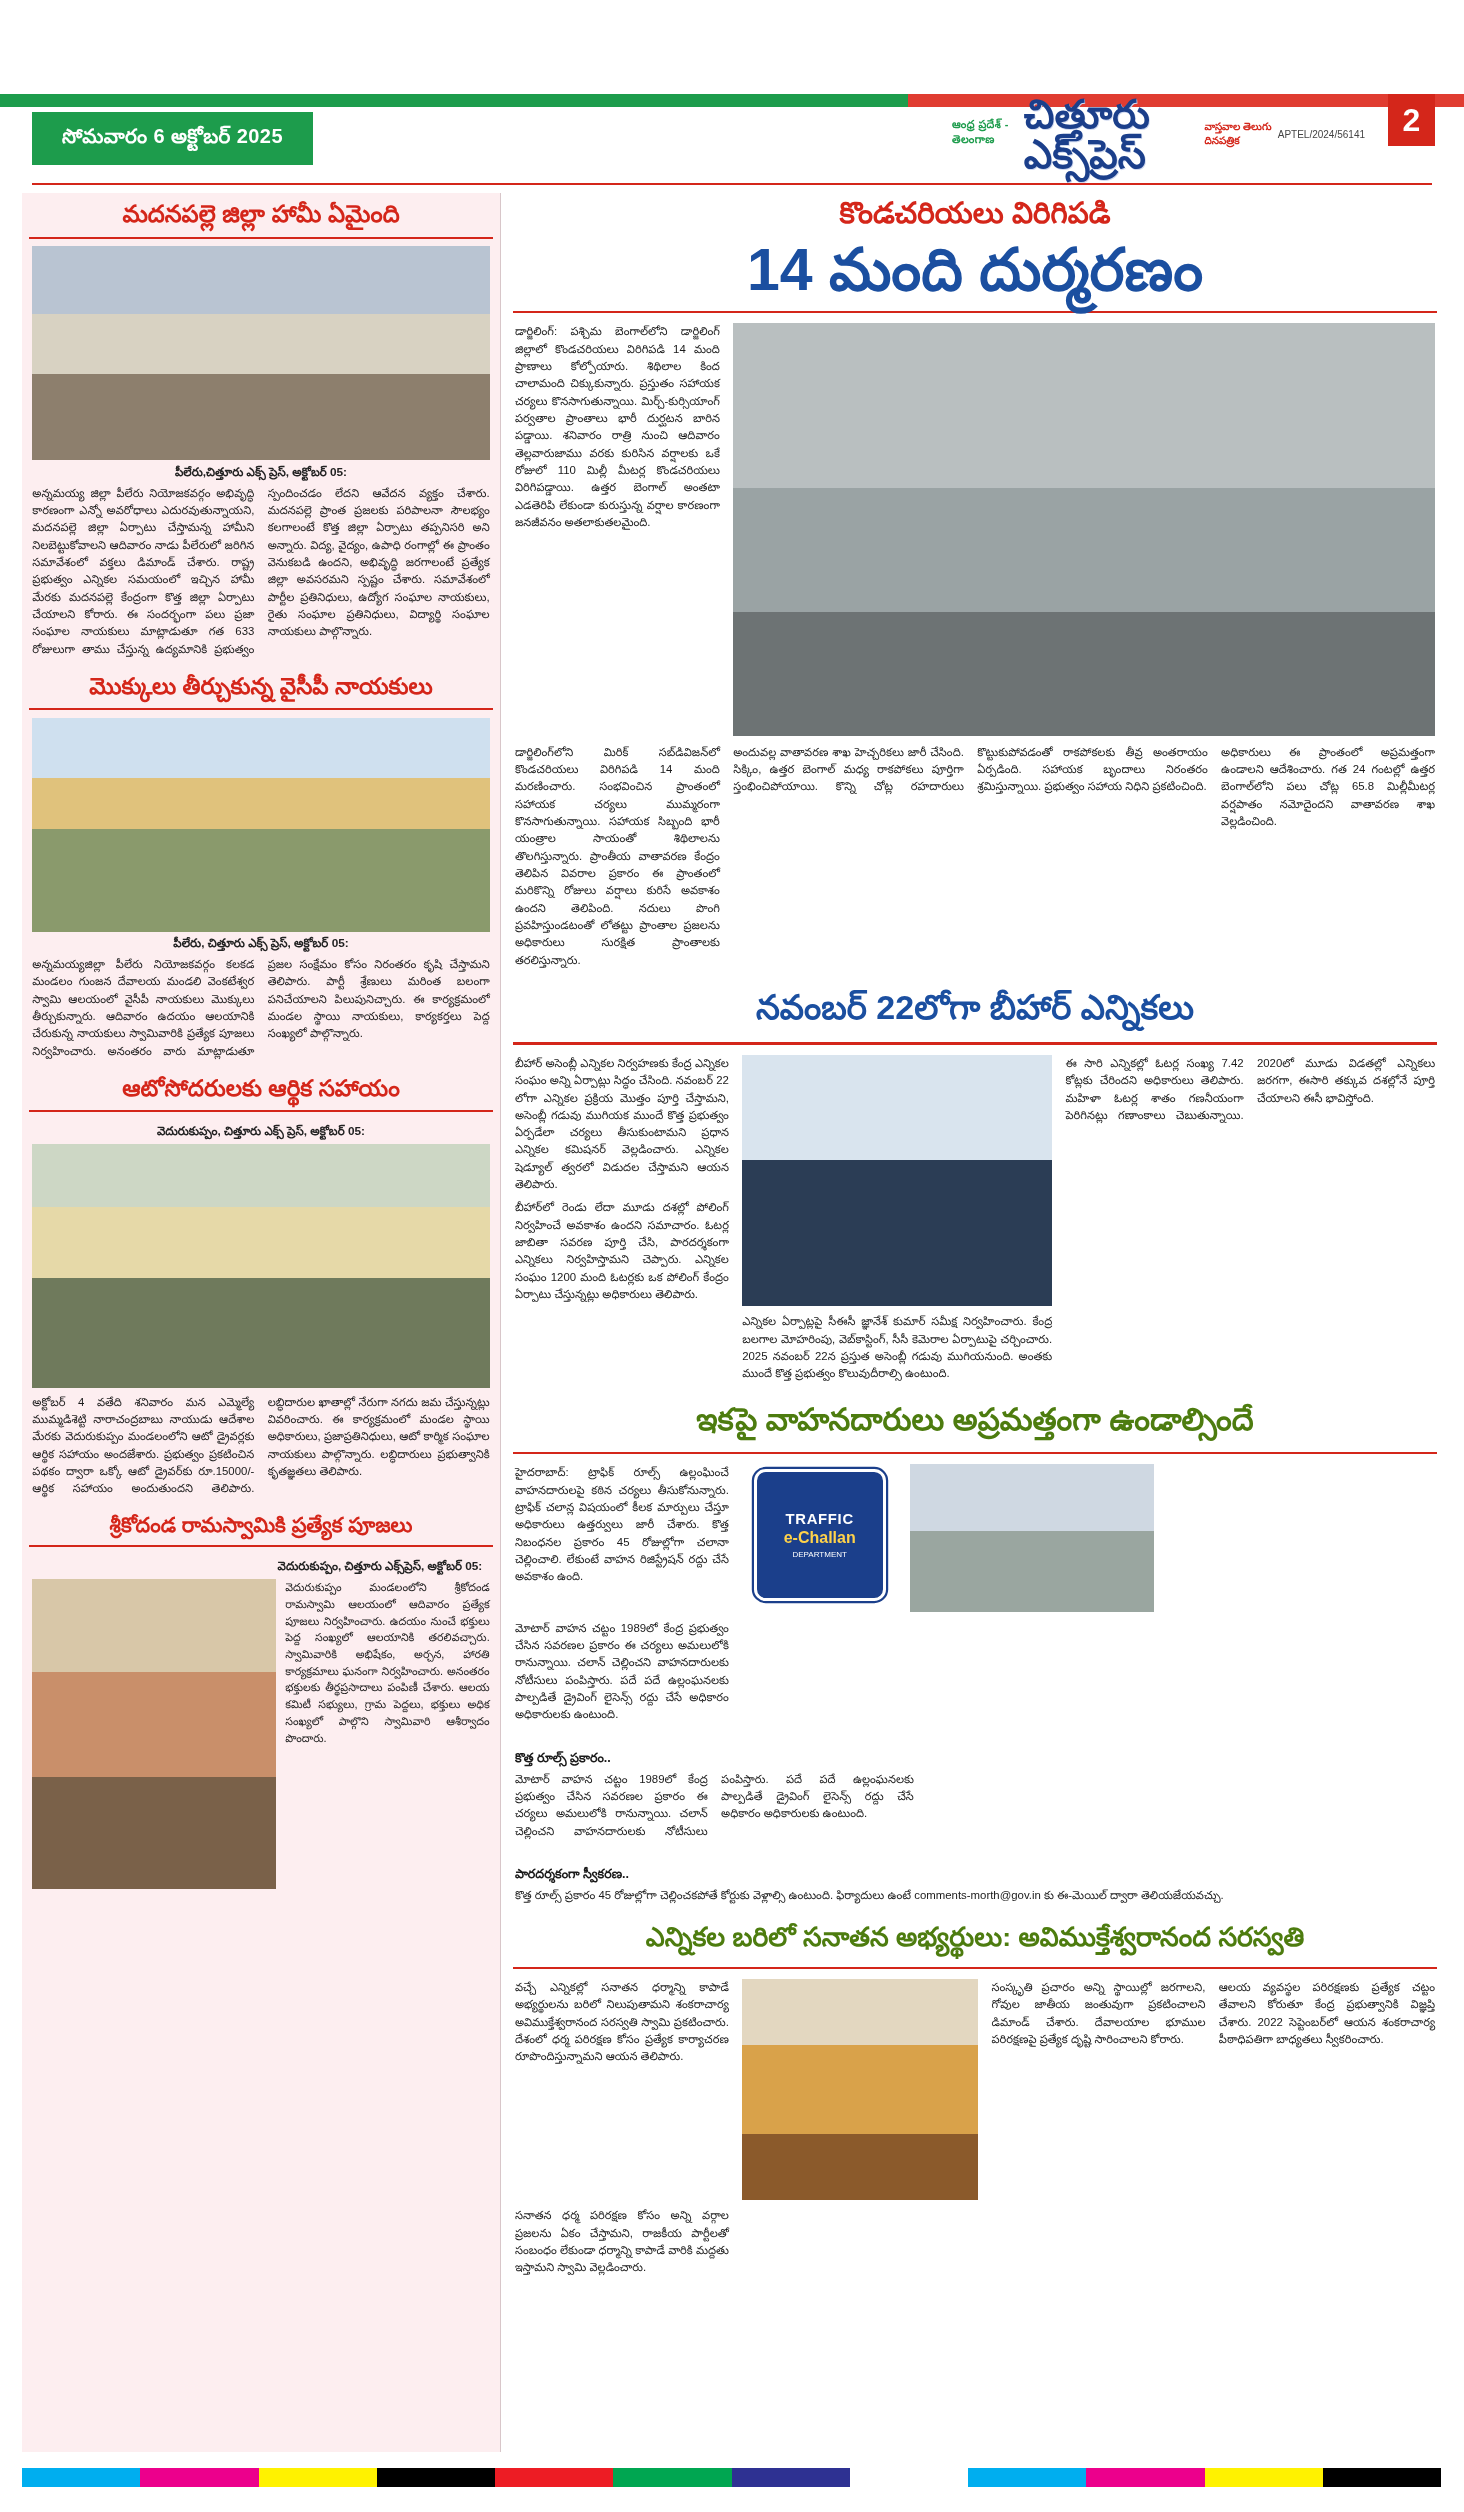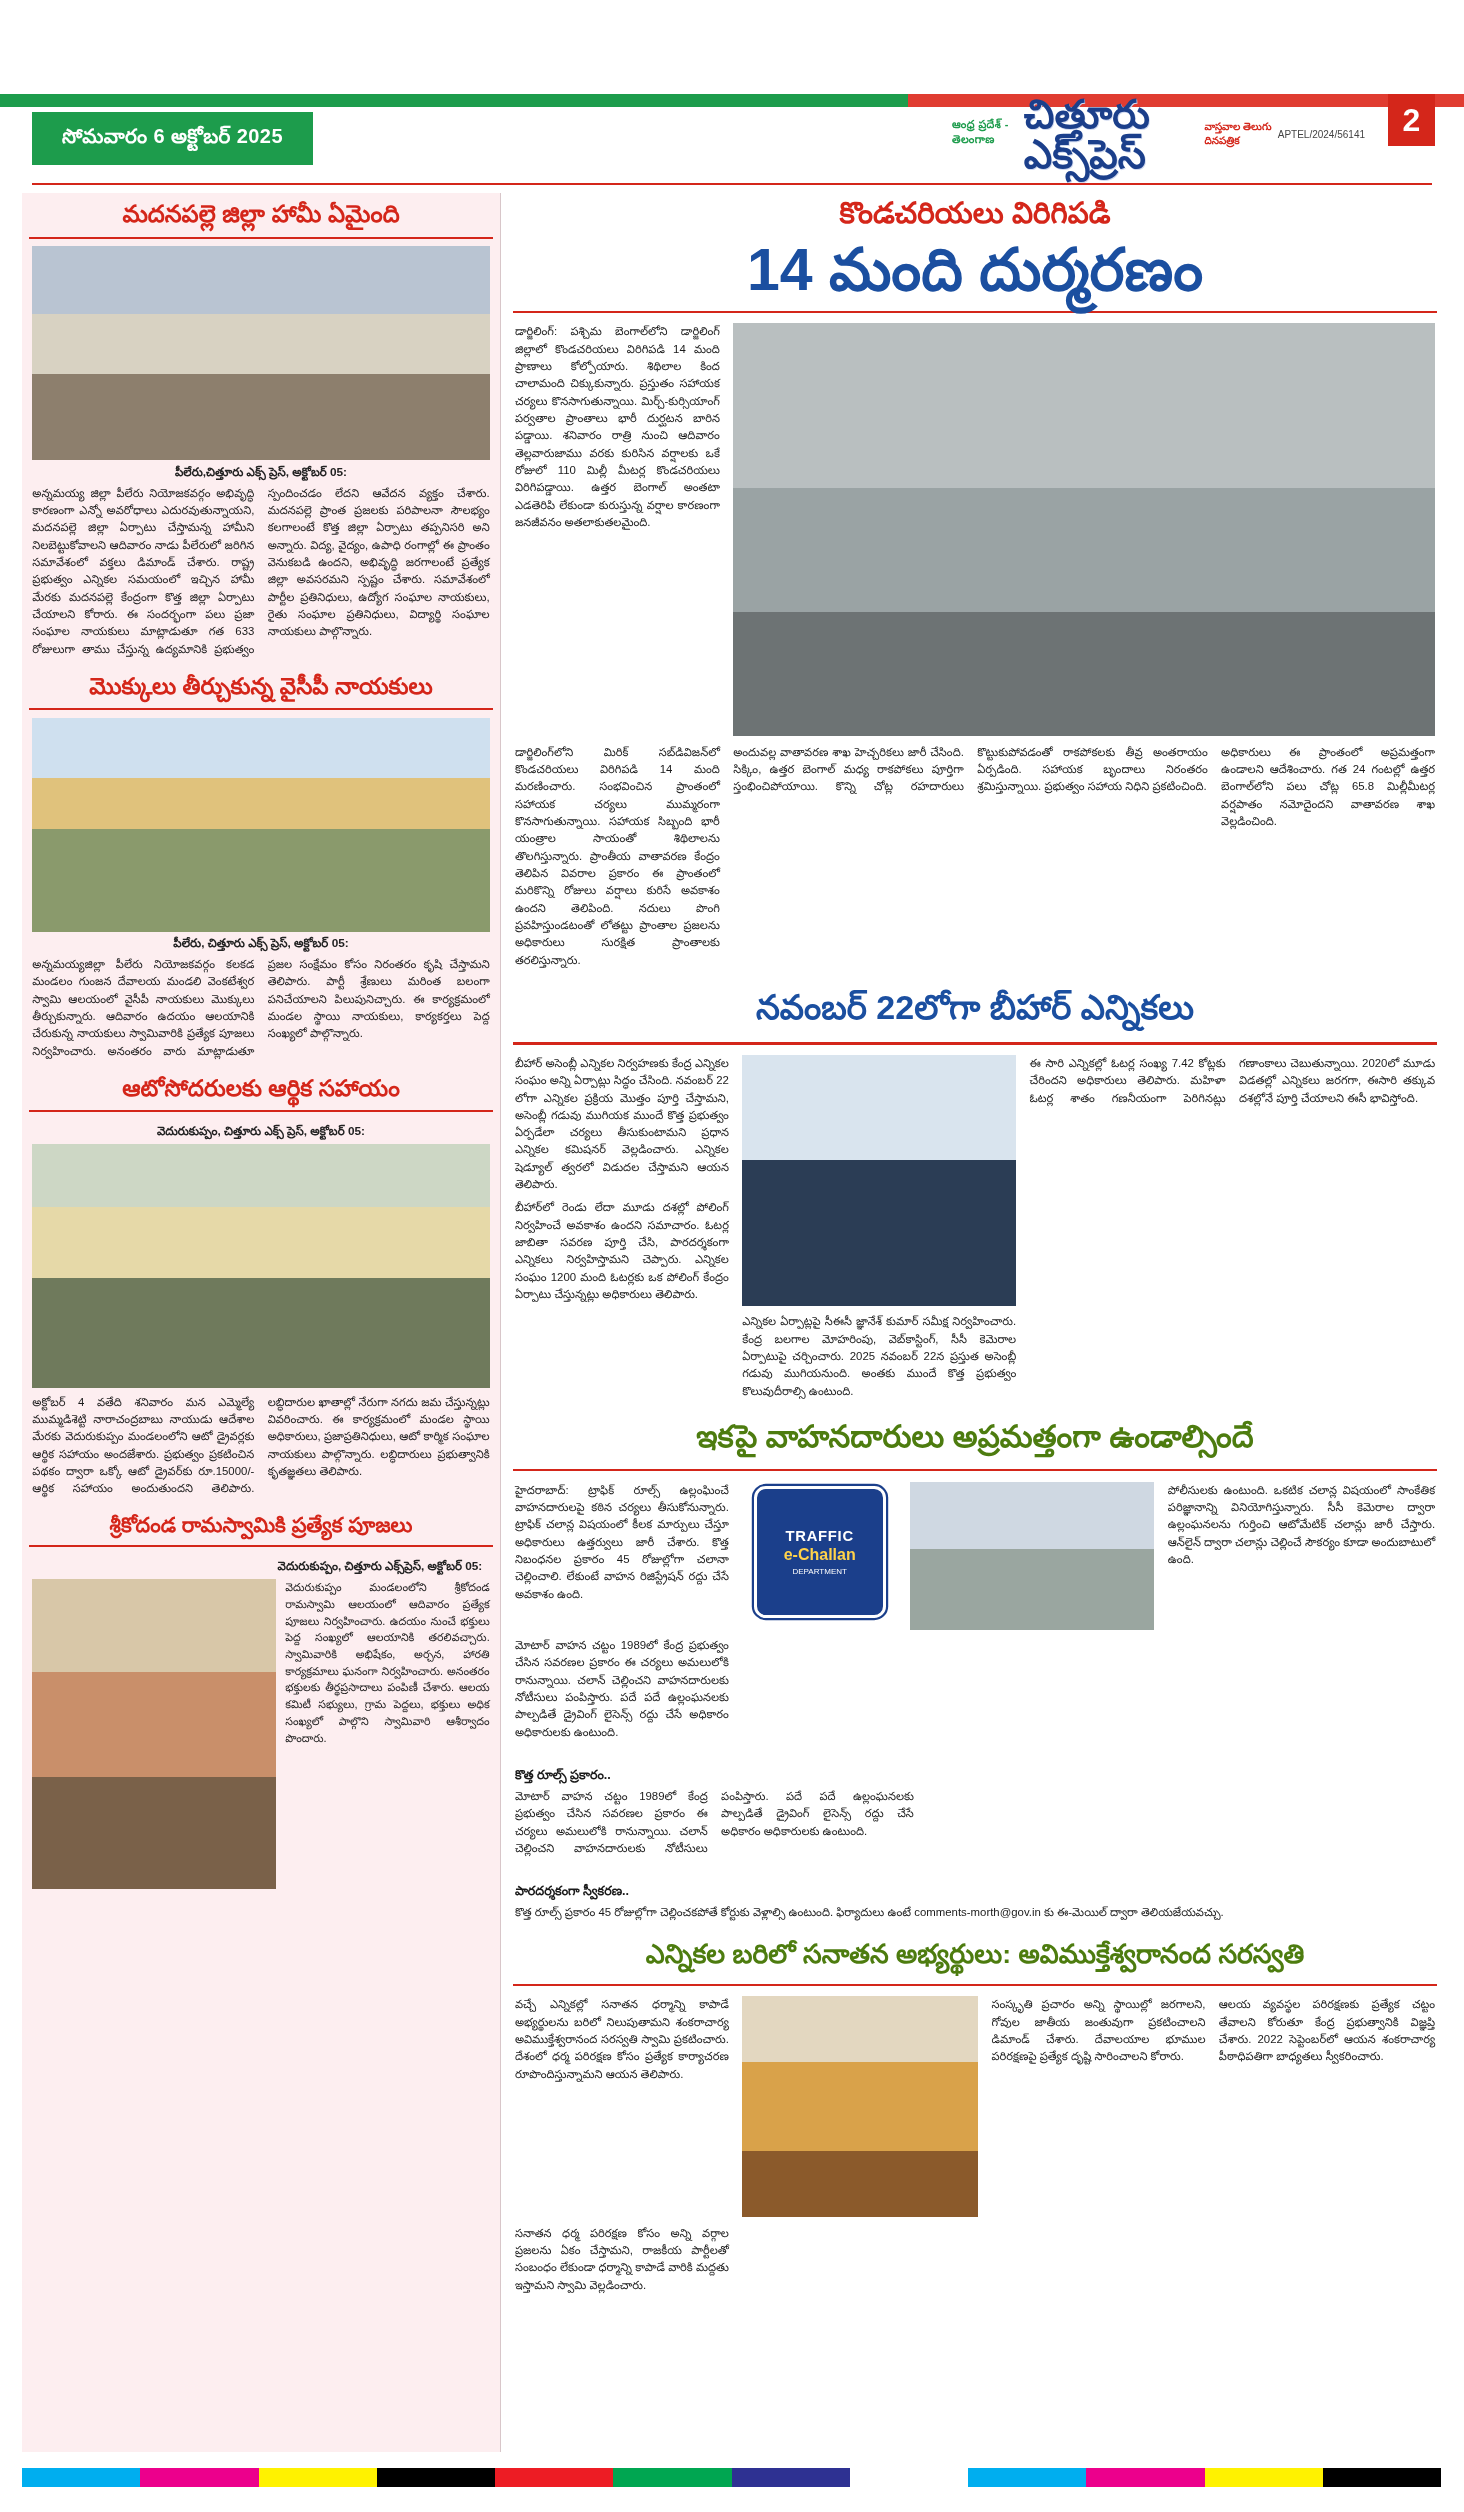--- a/index.html
+++ b/index.html
@@ -218,21 +218,21 @@
     </div>
 
     <div style="margin-top:19px;">
       <div class="sec-head sec-head-blue" style="font-size:34px;">నవంబర్ 22లోగా బీహార్ ఎన్నికలు</div>
       <div style="height:2.2px;background:#d4261a;margin:7.4px 4.4px 10.3px;"></div>
       <div style="display:flex;gap:13.3px;padding:0 5.9px;">
         <div style="width:214px;flex:none;">
           <div class="body-te" style="padding:0;">బీహార్ అసెంబ్లీ ఎన్నికల నిర్వహణకు కేంద్ర ఎన్నికల సంఘం అన్ని ఏర్పాట్లు సిద్ధం చేసింది. నవంబర్ 22 లోగా ఎన్నికల ప్రక్రియ మొత్తం పూర్తి చేస్తామని, అసెంబ్లీ గడువు ముగియక ముందే కొత్త ప్రభుత్వం ఏర్పడేలా చర్యలు తీసుకుంటామని ప్రధాన ఎన్నికల కమిషనర్ వెల్లడించారు. ఎన్నికల షెడ్యూల్ త్వరలో విడుదల చేస్తామని ఆయన తెలిపారు.</div>
           <div class="body-te" style="padding:5.9px 0 0;">బీహార్‌లో రెండు లేదా మూడు దశల్లో పోలింగ్ నిర్వహించే అవకాశం ఉందని సమాచారం. ఓటర్ల జాబితా సవరణ పూర్తి చేసి, పారదర్శకంగా ఎన్నికలు నిర్వహిస్తామని చెప్పారు. ఎన్నికల సంఘం 1200 మంది ఓటర్లకు ఒక పోలింగ్ కేంద్రం ఏర్పాటు చేస్తున్నట్లు అధికారులు తెలిపారు.</div>
         </div>
-        <div style="width:274px;flex:none;">
+        <div style="width:310px;flex:none;">
           <div class="photo ph-person" style="height:251px;width:100%;"></div>
           <div class="body-te" style="padding:7.4px 0 0;">ఎన్నికల ఏర్పాట్లపై సీఈసీ జ్ఞానేశ్ కుమార్ సమీక్ష నిర్వహించారు. కేంద్ర బలగాల మోహరింపు, వెబ్‌కాస్టింగ్, సీసీ కెమెరాల ఏర్పాటుపై చర్చించారు. 2025 నవంబర్ 22న ప్రస్తుత అసెంబ్లీ గడువు ముగియనుంది. అంతకు ముందే కొత్త ప్రభుత్వం కొలువుదీరాల్సి ఉంటుంది.</div>
         </div>
         <div style="flex:1;">
           <div class="body-te cols2" style="padding:0;">ఈ సారి ఎన్నికల్లో ఓటర్ల సంఖ్య 7.42 కోట్లకు చేరిందని అధికారులు తెలిపారు. మహిళా ఓటర్ల శాతం గణనీయంగా పెరిగినట్లు గణాంకాలు చెబుతున్నాయి. 2020లో మూడు విడతల్లో ఎన్నికలు జరగగా, ఈసారి తక్కువ దశల్లోనే పూర్తి చేయాలని ఈసీ భావిస్తోంది.</div>
         </div>
       </div>
     </div>
 
     <div style="margin-top:19px;">
@@ -244,23 +244,20 @@
         </div>
         <div style="width:155px;flex:none;display:flex;align-items:flex-start;justify-content:center;padding-top:4.4px;">
           <div class="badge">
             <div class="b1">TRAFFIC</div>
             <div class="b2">e-Challan</div>
             <div class="b3">DEPARTMENT</div>
           </div>
         </div>
         <div style="width:244px;flex:none;">
           <div class="photo ph-traffic" style="height:148px;width:100%;"></div>
-        </div>
-        <div style="flex:1;">
-          <div class="body-te" style="padding:0;">పోలీసులకు ఉంటుంది. ఒకటిక చలాన్ల విషయంలో సాంకేతిక పరిజ్ఞానాన్ని వినియోగిస్తున్నారు. సీసీ కెమెరాల ద్వారా ఉల్లంఘనలను గుర్తించి ఆటోమేటిక్ చలాన్లు జారీ చేస్తారు. ఆన్‌లైన్ ద్వారా చలాన్లు చెల్లించే సౌకర్యం కూడా అందుబాటులో ఉంది.</div>
         </div>
       </div>
       <div style="display:flex;gap:27px;padding:7.4px 5.9px 0;flex-direction:column;">
         <div style="width:214px;flex:none;">
           <div class="body-te" style="padding:0;">మోటార్ వాహన చట్టం 1989లో కేంద్ర ప్రభుత్వం చేసిన సవరణల ప్రకారం ఈ చర్యలు అమలులోకి రానున్నాయి. చలాన్ చెల్లించని వాహనదారులకు నోటీసులు పంపిస్తారు. పదే పదే ఉల్లంఘనలకు పాల్పడితే డ్రైవింగ్ లైసెన్స్ రద్దు చేసే అధికారం అధికారులకు ఉంటుంది.</div>
         </div>
         <div style="width:399px;flex:none;">
           <div style="font-size:12.6px;font-weight:bold;color:#1a1a1a;padding:0 0 3px;">కొత్త రూల్స్ ప్రకారం..</div>
           <div class="body-te cols2" style="padding:0;">మోటార్ వాహన చట్టం 1989లో కేంద్ర ప్రభుత్వం చేసిన సవరణల ప్రకారం ఈ చర్యలు అమలులోకి రానున్నాయి. చలాన్ చెల్లించని వాహనదారులకు నోటీసులు పంపిస్తారు. పదే పదే ఉల్లంఘనలకు పాల్పడితే డ్రైవింగ్ లైసెన్స్ రద్దు చేసే అధికారం అధికారులకు ఉంటుంది.</div>
         </div>

